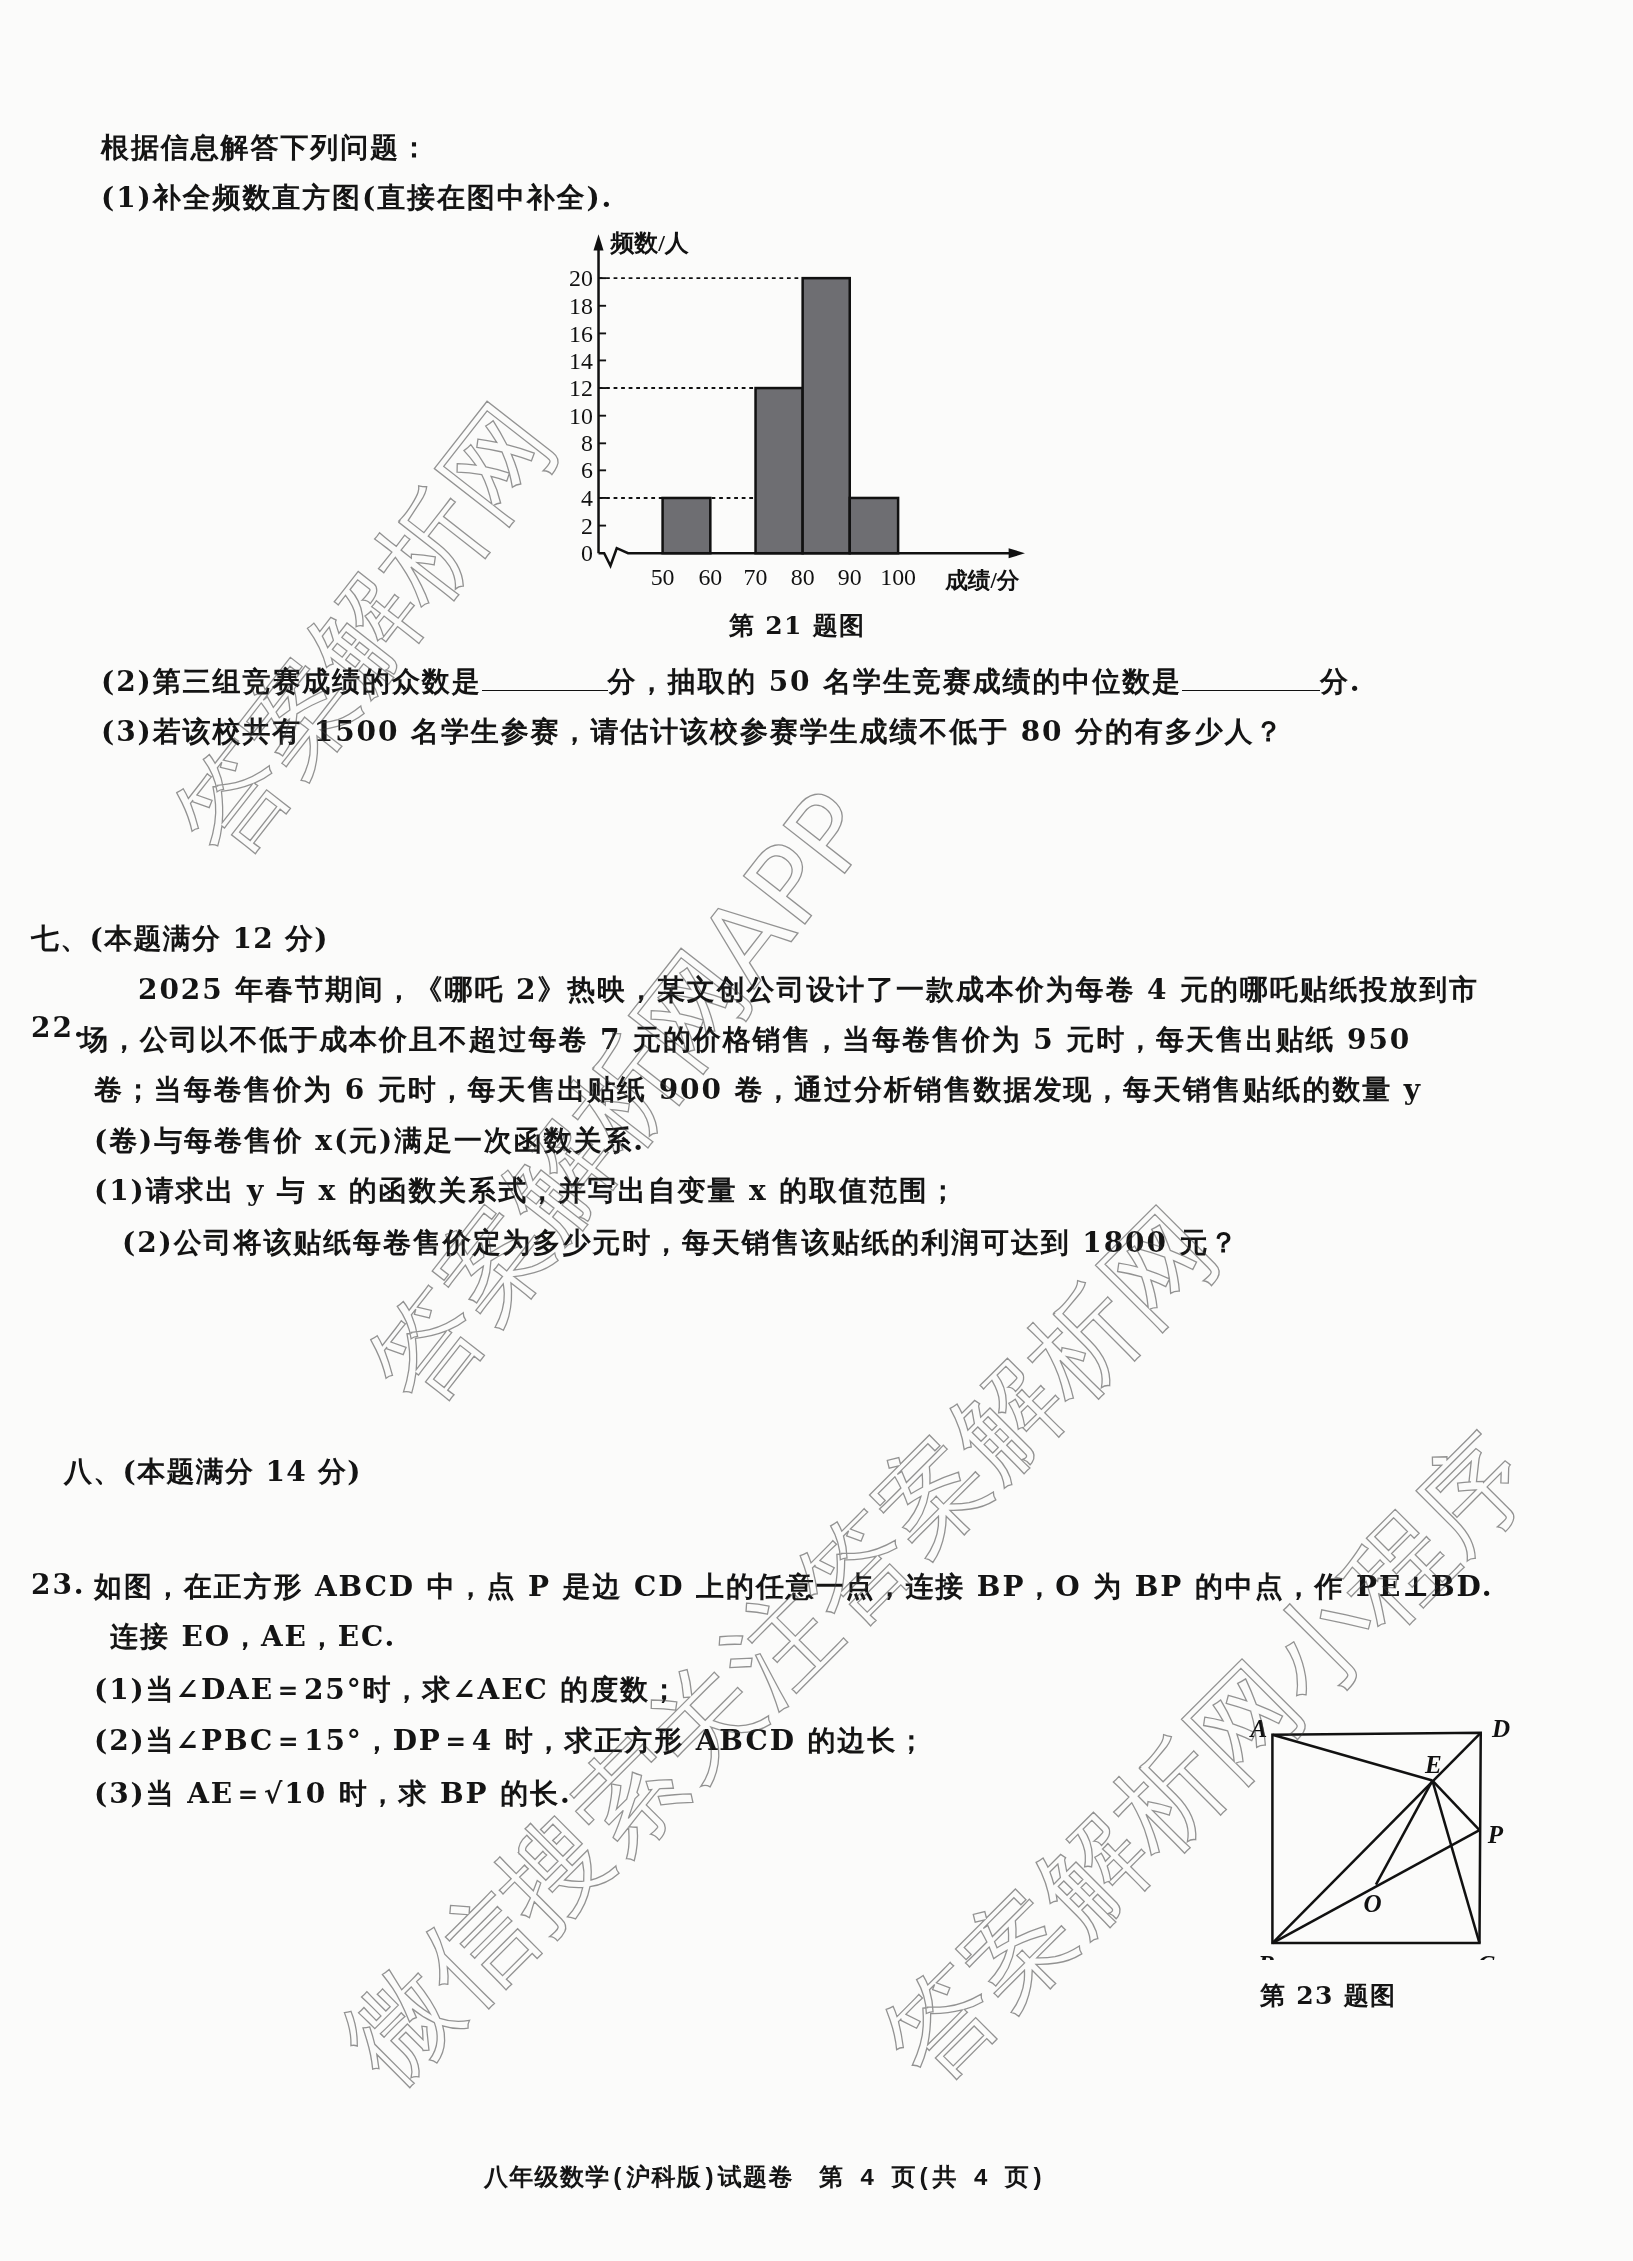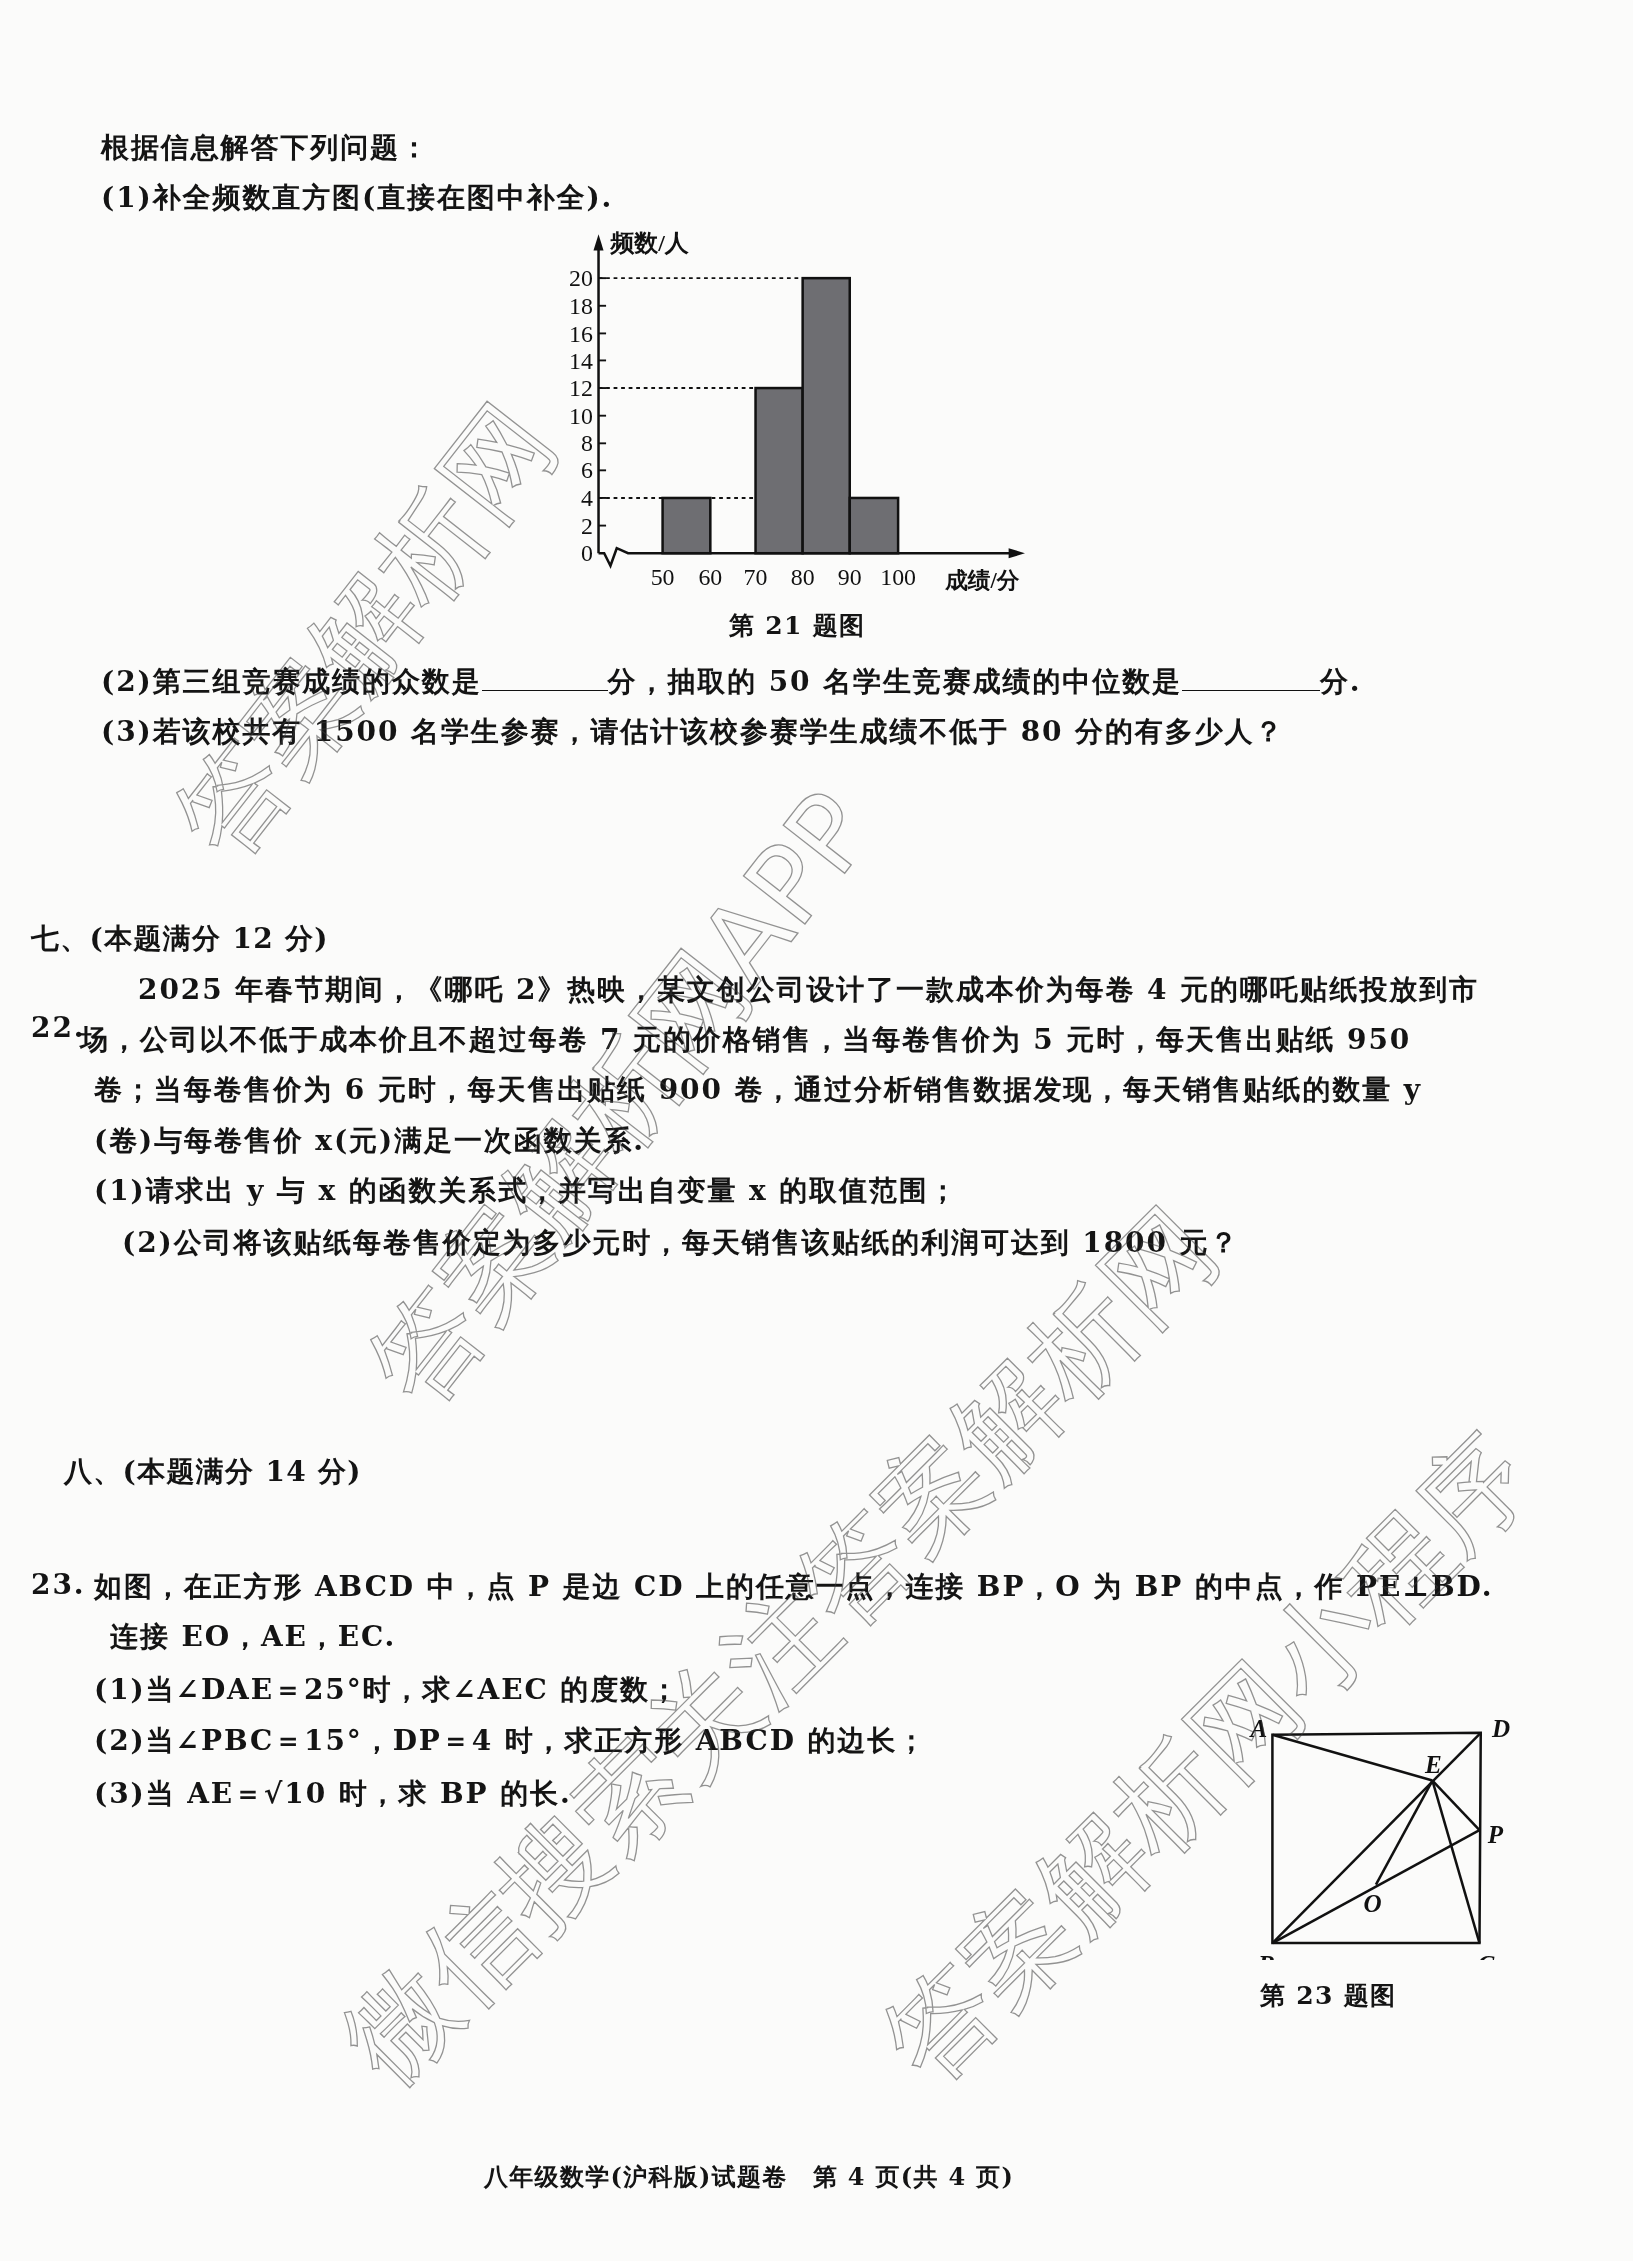--- a/index.html
+++ b/index.html
@@ -7,21 +7,21 @@
     width: 1634px; height: 2261px; position: relative; overflow: hidden;
     background: #fbfbfa;
     font-family: "DejaVu Serif", "Liberation Serif", serif;
     color: #141414;
   }
   .abs { position: absolute; white-space: nowrap; }
   .txt { font-size: 28px; letter-spacing: 1.9px; font-weight: bold; }
   .sec { font-size: 28px; font-weight: bold; letter-spacing: 1.3px; }
   .blank { display: inline-block; border-bottom: 1.9px solid #111; vertical-align: baseline; height: 6.3px; }
   .cap { font-size: 25px; font-weight: bold; letter-spacing: 1.3px; }
-  .footer { font-size: 24px; font-weight: bold; letter-spacing: 1.3px; }
+  .footer { font-size: 24px; font-weight: bold; letter-spacing: 1.3px; font-family: Liberation Mono, monospace; }
   .watermark {
     position: absolute; color: rgba(60,60,60,0.55); font-family: "DejaVu Sans", sans-serif;
     font-size: 107px; white-space: nowrap; transform-origin: left top; pointer-events: none;
     -webkit-text-stroke: 1.3px rgba(60,60,60,0.55); color: transparent;
   }
   svg text { font-family: "Liberation Serif", "DejaVu Serif", serif; }
 </style>
 </head>
 <body>
 

